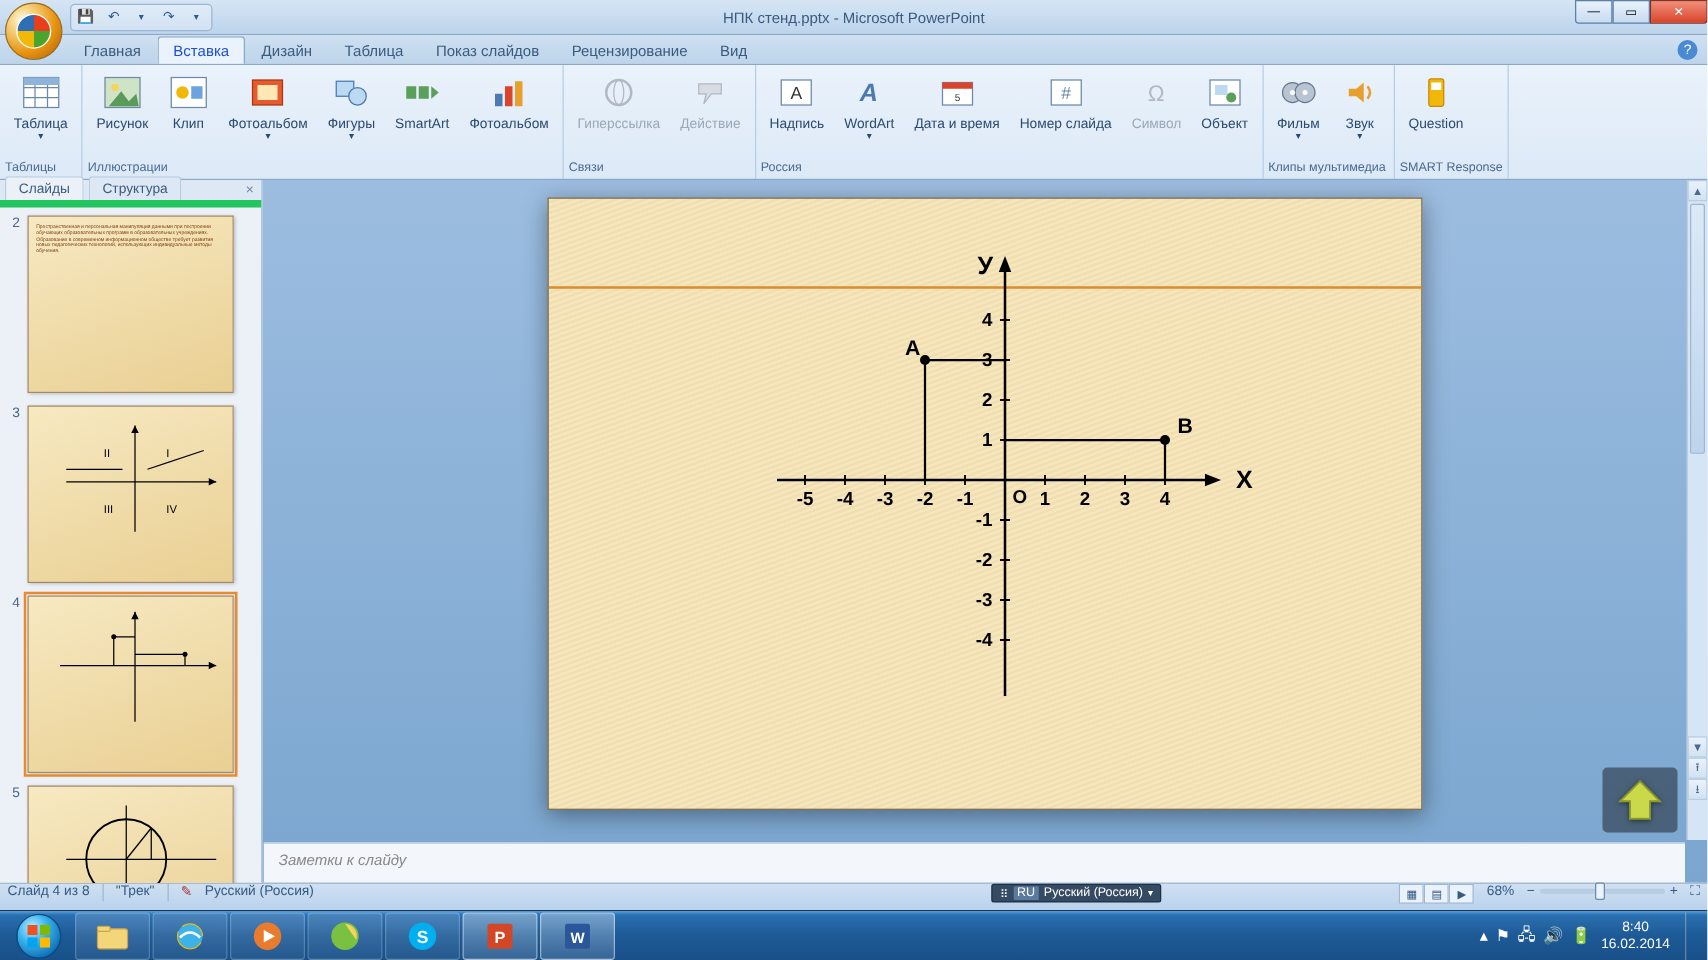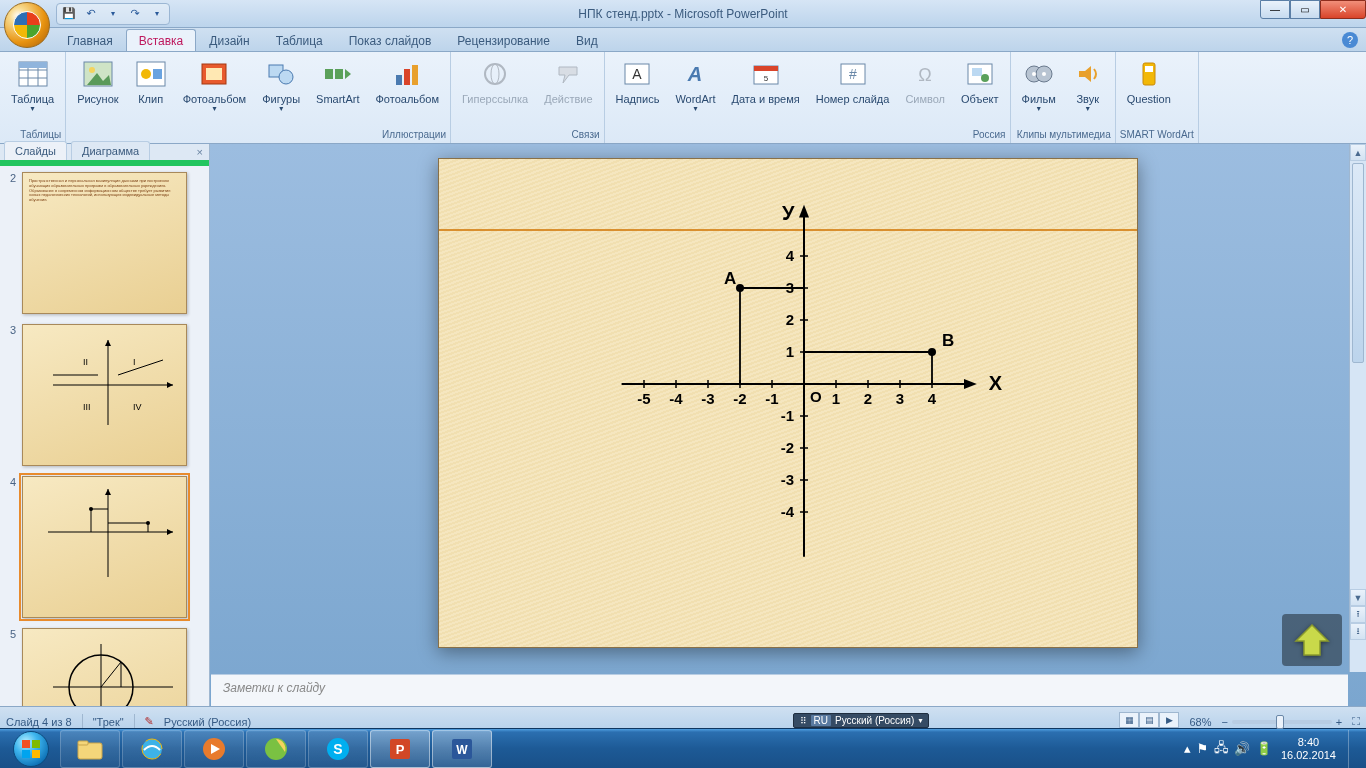--- a/index.html
+++ b/index.html
@@ -51,37 +51,37 @@
   display:flex; align-items:flex-end;
   padding-left: 54px;
   border-bottom:1px solid #8ba8c7;
   position:relative;
 }
 .ribbon-tab {
   padding: 4px 12px 3px; font-size:12px; color:#3b5b7e; cursor:pointer;
   border:1px solid transparent; border-bottom:none;
 }
 .ribbon-tab.active {
-  background:#eaf2fb; border-color:#8ba8c7; border-radius:3px 3px 0 0; color:#be185d;
+  background:#eaf2fb; border-color:#8ba8c7; border-radius:3px 3px 0 0; color:#1d4ed8;
 }
 .help-icon{ position:absolute; right:8px; top:4px; width:16px;height:16px;border-radius:50%;background:#4a8ad4;color:#fff;font-size:11px;display:flex;align-items:center;justify-content:center;}
 
 
 .ribbon {
   height: 92px;
   background: linear-gradient(#eaf2fb,#dce9f7);
   border-bottom:1px solid #8ba8c7;
   display:flex;
 }
 .group {
   border-right:1px solid #b8cde3;
   display:flex; flex-direction:column; padding:2px 4px;
 }
 .group-body{ flex:1; display:flex; gap:2px; align-items:flex-start;}
-.group-label{ font-size:10px; text-align:right; color:#4a6a8f; padding:1px 0;}
+.group-label{ font-size:10px; text-align:left; color:#4a6a8f; padding:1px 0;}
 .rbtn {
   display:flex; flex-direction:column; align-items:center; justify-content:flex-start;
   padding:3px 6px; font-size:11px; color:#2a4a70; cursor:pointer; text-align:center; line-height:1.1;
   border:1px solid transparent; border-radius:3px; min-width:44px;
 }
 .rbtn.disabled{ color:#9aa8b8; cursor:default;}
 .ricon{ width:32px;height:32px; margin-bottom:3px; display:flex;align-items:center;justify-content:center; font-size:22px;}
 
 
 .workspace { display:flex; height: calc(768px - 28px - 24px - 92px - 22px - 40px); }
@@ -126,21 +126,21 @@
 .up-arrow-widget{
   position:absolute; right:24px; bottom:40px; width:60px; height:52px;
   background:rgba(30,40,50,0.55); border-radius:4px;
   display:flex; align-items:center; justify-content:center;
 }
 .up-arrow-widget svg{ filter: drop-shadow(0 1px 2px rgba(0,0,0,0.5));}
 
 
 .statusbar{
   height:22px; background:linear-gradient(#cfe0f1,#b9d3ec);
-  border-top:1px solid #8ba8c7; display:flex; align-items:flex-end;
+  border-top:1px solid #8ba8c7; display:flex; align-items:flex-start;
   font-size:11px; color:#355a84; padding:0 6px; gap:10px;
 }
 .statusbar .sep{ width:1px; height:14px; background:#9fb7d0;}
 .lang-badge{
   background:#354b64; color:#fff; padding:1px 6px; font-size:10px; border:1px solid #1f2e40; border-radius:2px;
   display:flex; gap:4px; align-items:center;
 }
 .lang-badge .ru{ background:#5a7aa0; padding:0 3px; border-radius:1px;}
 .view-btns{ display:flex; gap:0;}
 .view-btn{ width:20px; height:16px; border:1px solid #9fb7d0; background:#eaf2fb; display:flex;align-items:center;justify-content:center; font-size:9px;}
@@ -414,30 +414,30 @@
       <div class="rbtn">
           <div class="ricon">
             <svg width="30" height="26">
               <rect x="9" y="2" width="12" height="22" rx="2" fill="#f2b807" stroke="#c98a0b"></rect>
               <rect x="11" y="5" width="8" height="6" fill="#fff"></rect>
             </svg>
           </div>
           <span>Question</span>
         </div>
     </div>
-    <div class="group-label">SMART WordArt</div>
+    <div class="group-label">SMART Response</div>
   </div>
 </div>
 
 <div class="workspace">
 
   <div class="slide-pane">
     <div class="pane-tabs">
       <div class="pane-tab">Слайды</div>
-      <div class="pane-tab inactive">Диаграмма</div>
+      <div class="pane-tab inactive">Структура</div>
       <div class="pane-close">×</div>
     </div>
     <div class="thumbs">
       <div class="thumb-row">
         <div class="thumb-num">2</div>
         <div class="thumb">
           <div class="thumb-inner-text">Пространственная и персональная манипуляция данными при построении обучающих образовательных программ в образовательных учреждениях. Образование в современном информационном обществе требует развития новых педагогических технологий, использующих индивидуальные методы обучения.</div>
         </div>
       </div>
       <div class="thumb-row">

